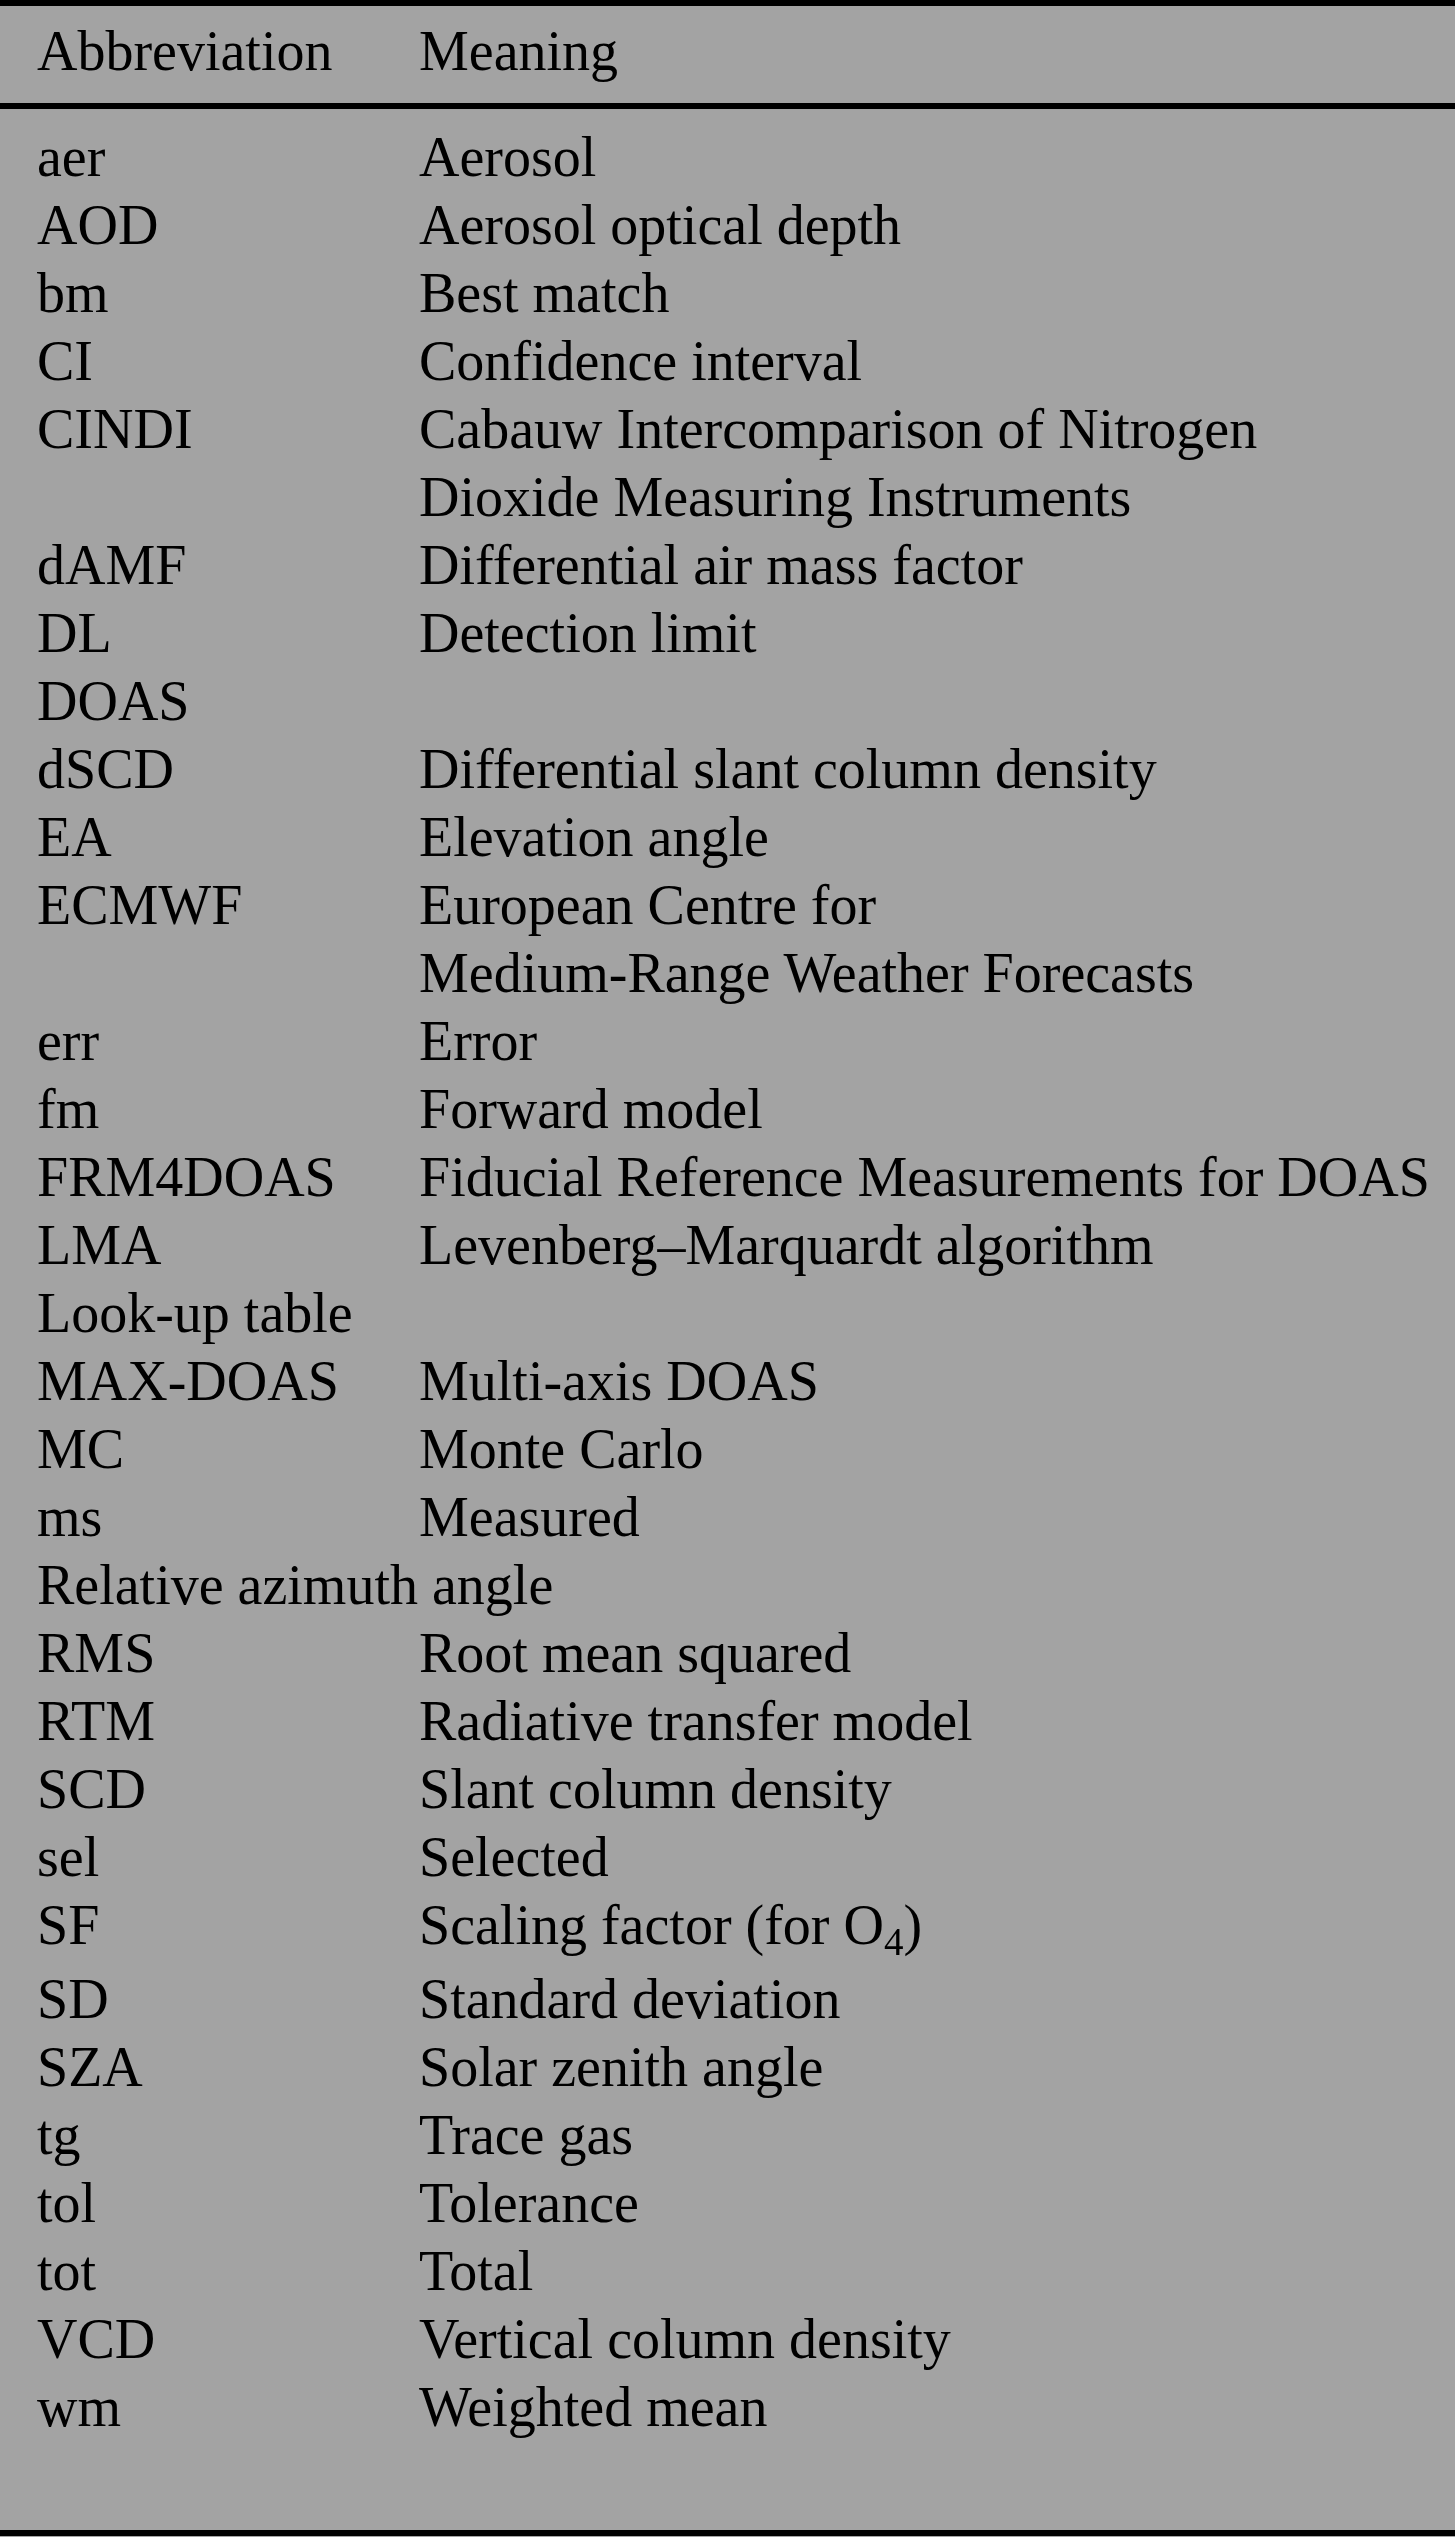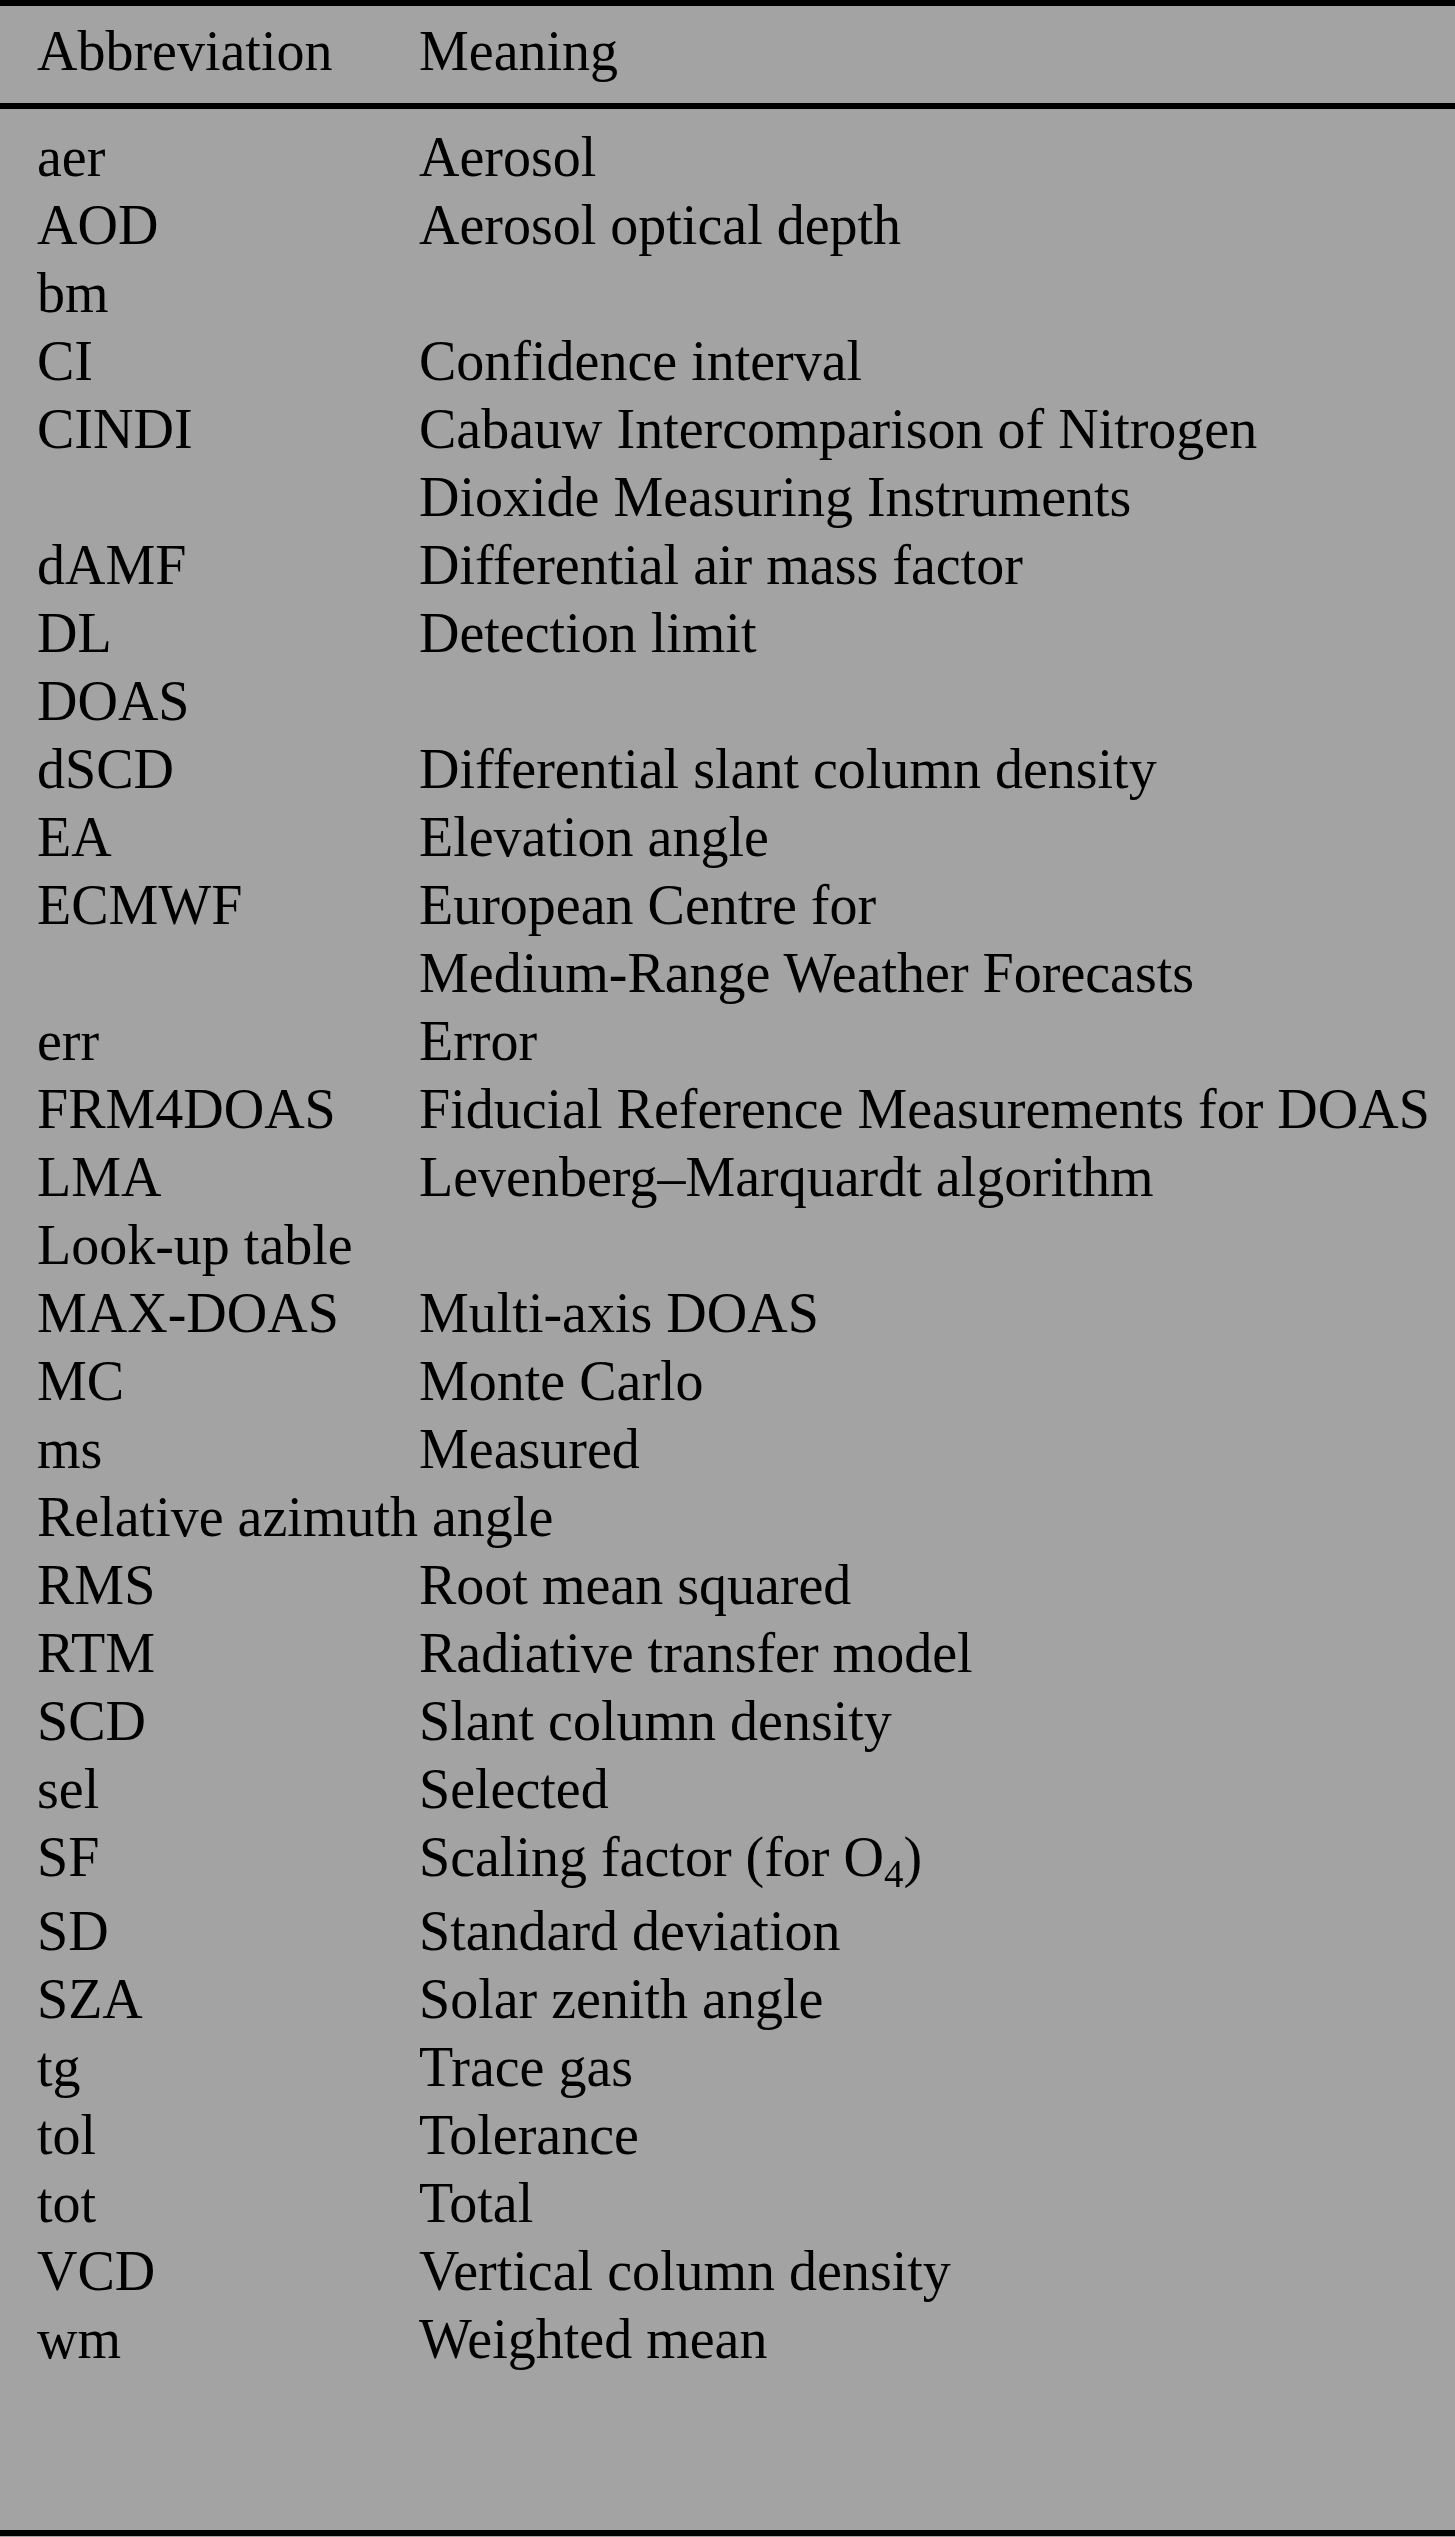--- a/index.html
+++ b/index.html
@@ -69,20 +69,21 @@
       <div class="row">
     <span class="cell abbr">aer</span>
     <span class="cell meaning">Aerosol</span>
   </div>
       <div class="row">
     <span class="cell abbr">AOD</span>
     <span class="cell meaning">Aerosol optical depth</span>
   </div>
       <div class="row">
     <span class="cell abbr">bm</span>
+    <span class="cell meaning">Best match</span>
   </div>
       <div class="row">
     <span class="cell abbr">CI</span>
     <span class="cell meaning">Confidence interval</span>
   </div>
       <div class="row">
     <span class="cell abbr">CINDI</span>
     <span class="cell meaning">Cabauw Intercomparison of Nitrogen</span>
   </div>
       <div class="row">
@@ -114,20 +115,24 @@
   </div>
       <div class="row">
     <span class="cell abbr"></span>
     <span class="cell meaning">Medium-Range Weather Forecasts</span>
   </div>
       <div class="row">
     <span class="cell abbr">err</span>
     <span class="cell meaning">Error</span>
   </div>
       <div class="row">
+    <span class="cell abbr">fm</span>
+    <span class="cell meaning">Forward model</span>
+  </div>
+      <div class="row">
     <span class="cell abbr">FRM4DOAS</span>
     <span class="cell meaning">Fiducial Reference Measurements for DOAS</span>
   </div>
       <div class="row">
     <span class="cell abbr">LMA</span>
     <span class="cell meaning">Levenberg–Marquardt algorithm</span>
   </div>
       <div class="row">
     <span class="cell meaning">Look-up table</span>
   </div>

